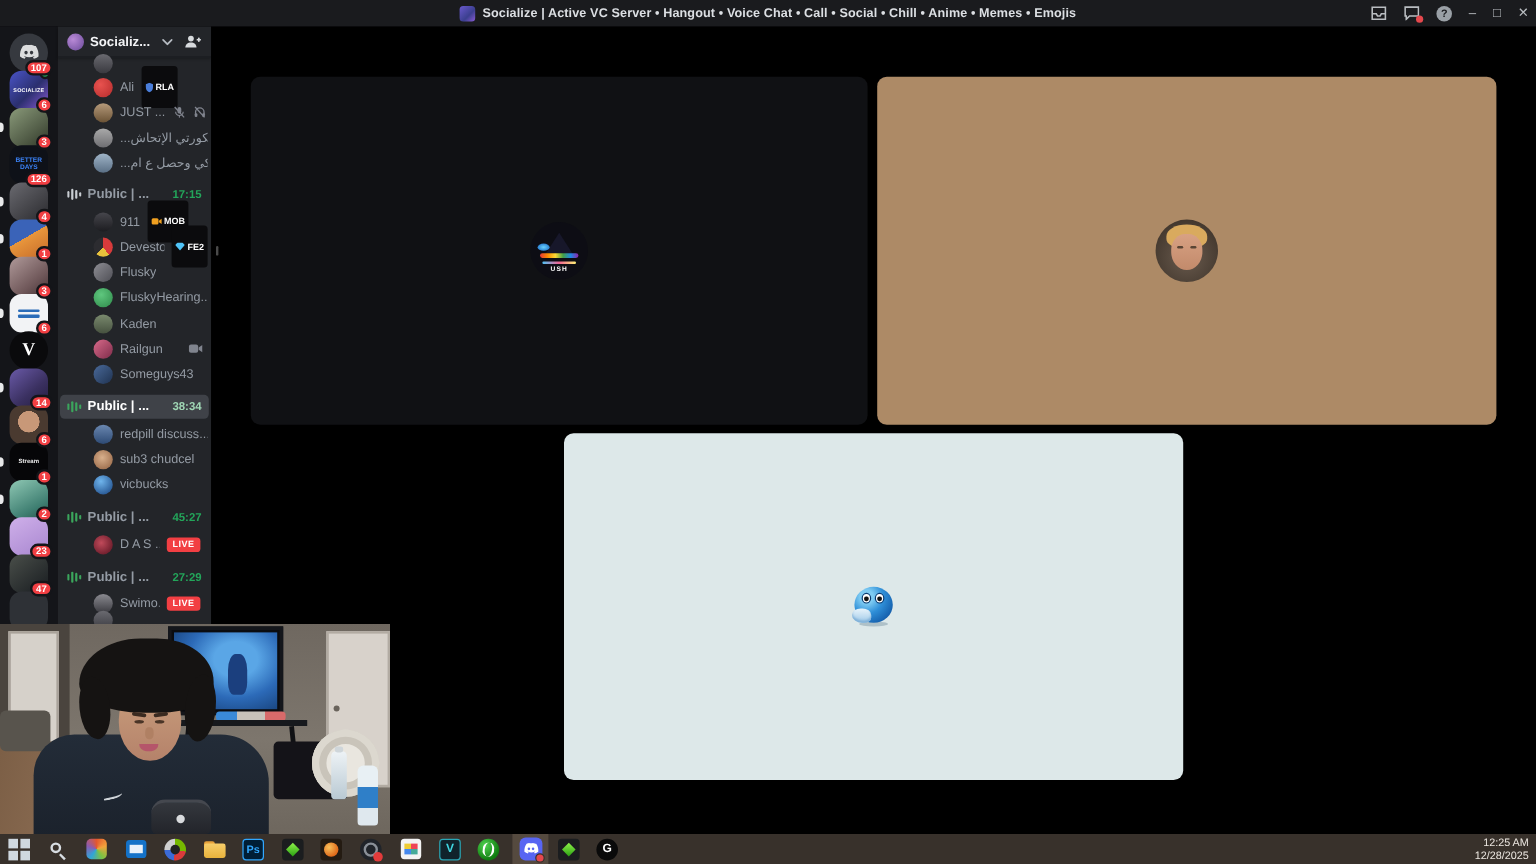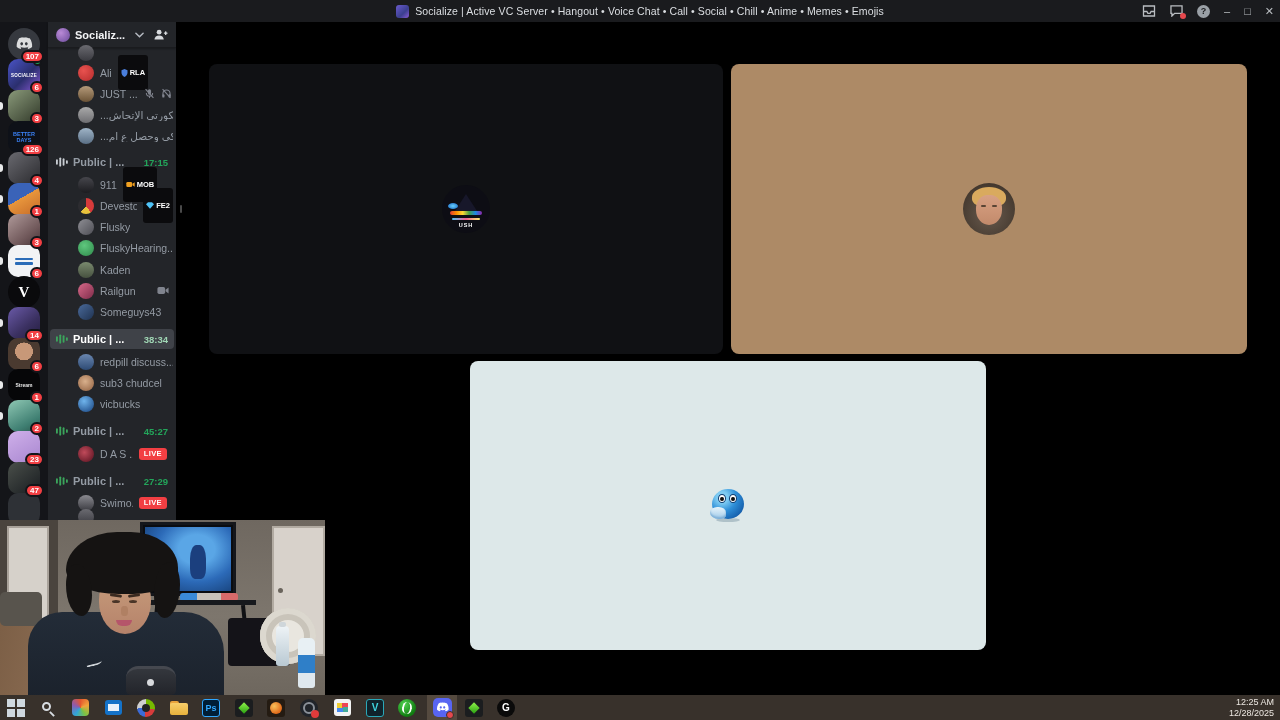--- a/index.html
+++ b/index.html
@@ -7,21 +7,21 @@
     font-family:"Liberation Sans","DejaVu Sans",sans-serif; }
   .screen { position:relative; width:1280px; height:720px; background:#000; }
 
   
   .titlebar { position:absolute; left:0; top:0; width:1280px; height:22px; background:#1a1b1e;
     display:flex; align-items:center; z-index:40; }
   .tb-center { position:absolute; left:0; right:0; top:0; height:22px; display:flex;
     align-items:center; justify-content:center; gap:6px; }
   .tb-favicon { width:13px; height:13px; border-radius:3px;
     background:linear-gradient(135deg,#6a5acd,#3b3f8f 60%,#8a5bd6); }
-  .tb-title { font-size:10.5px; color:#dcdfe3; font-weight:normal; letter-spacing:.1px; }
+  .tb-title { font-size:10.5px; color:#dcdfe3; font-weight:bold; letter-spacing:.1px; }
   .tb-right { position:absolute; right:6px; top:0; height:22px; display:flex; align-items:center; gap:14px; z-index:2; }
   .tb-btn { color:#b9bdc1; font-size:11px; line-height:22px; cursor:default; position:relative; }
   .tb-ico svg { display:block; }
   .tb-chat { position:relative; }
   .tb-chat .dot { position:absolute; right:-3px; bottom:-2px; width:6px; height:6px; border-radius:50%; background:#e5484d; }
   .tb-help { width:13px; height:13px; border-radius:50%; background:#9aa0a6; color:#1a1b1e;
     font-size:9px; font-weight:bold; display:flex; align-items:center; justify-content:center; }
 
   
   .app { position:absolute; left:0; top:22px; width:1280px; height:673px; }

